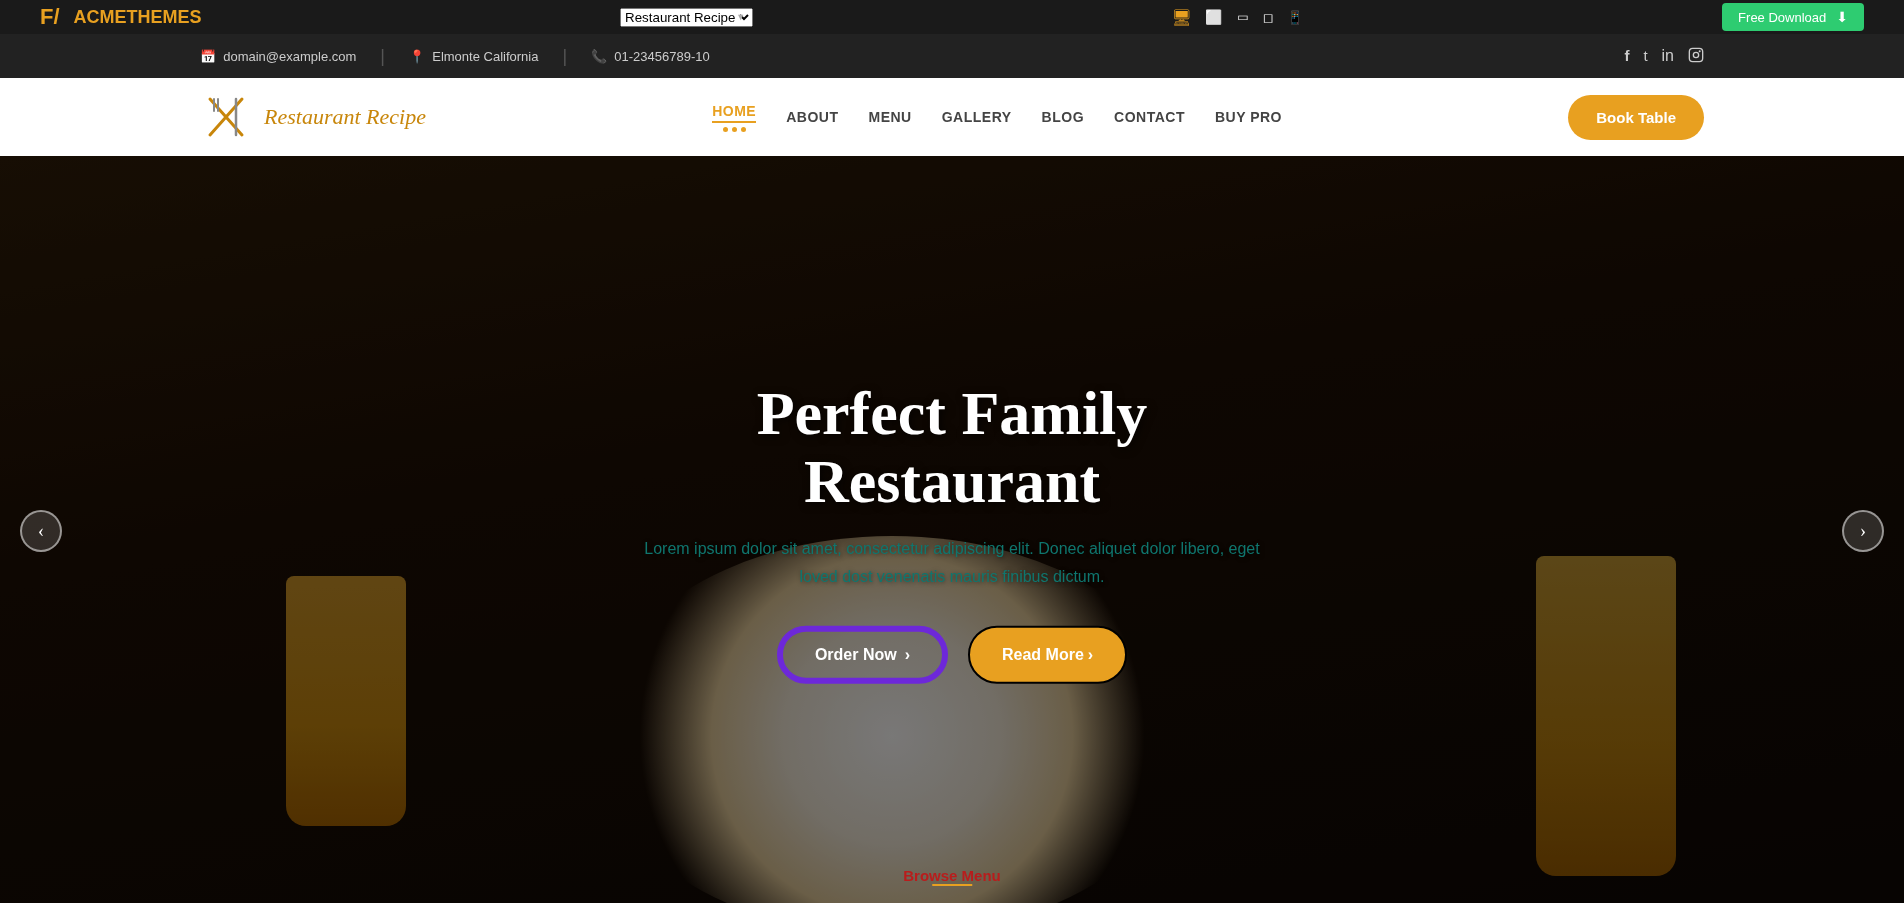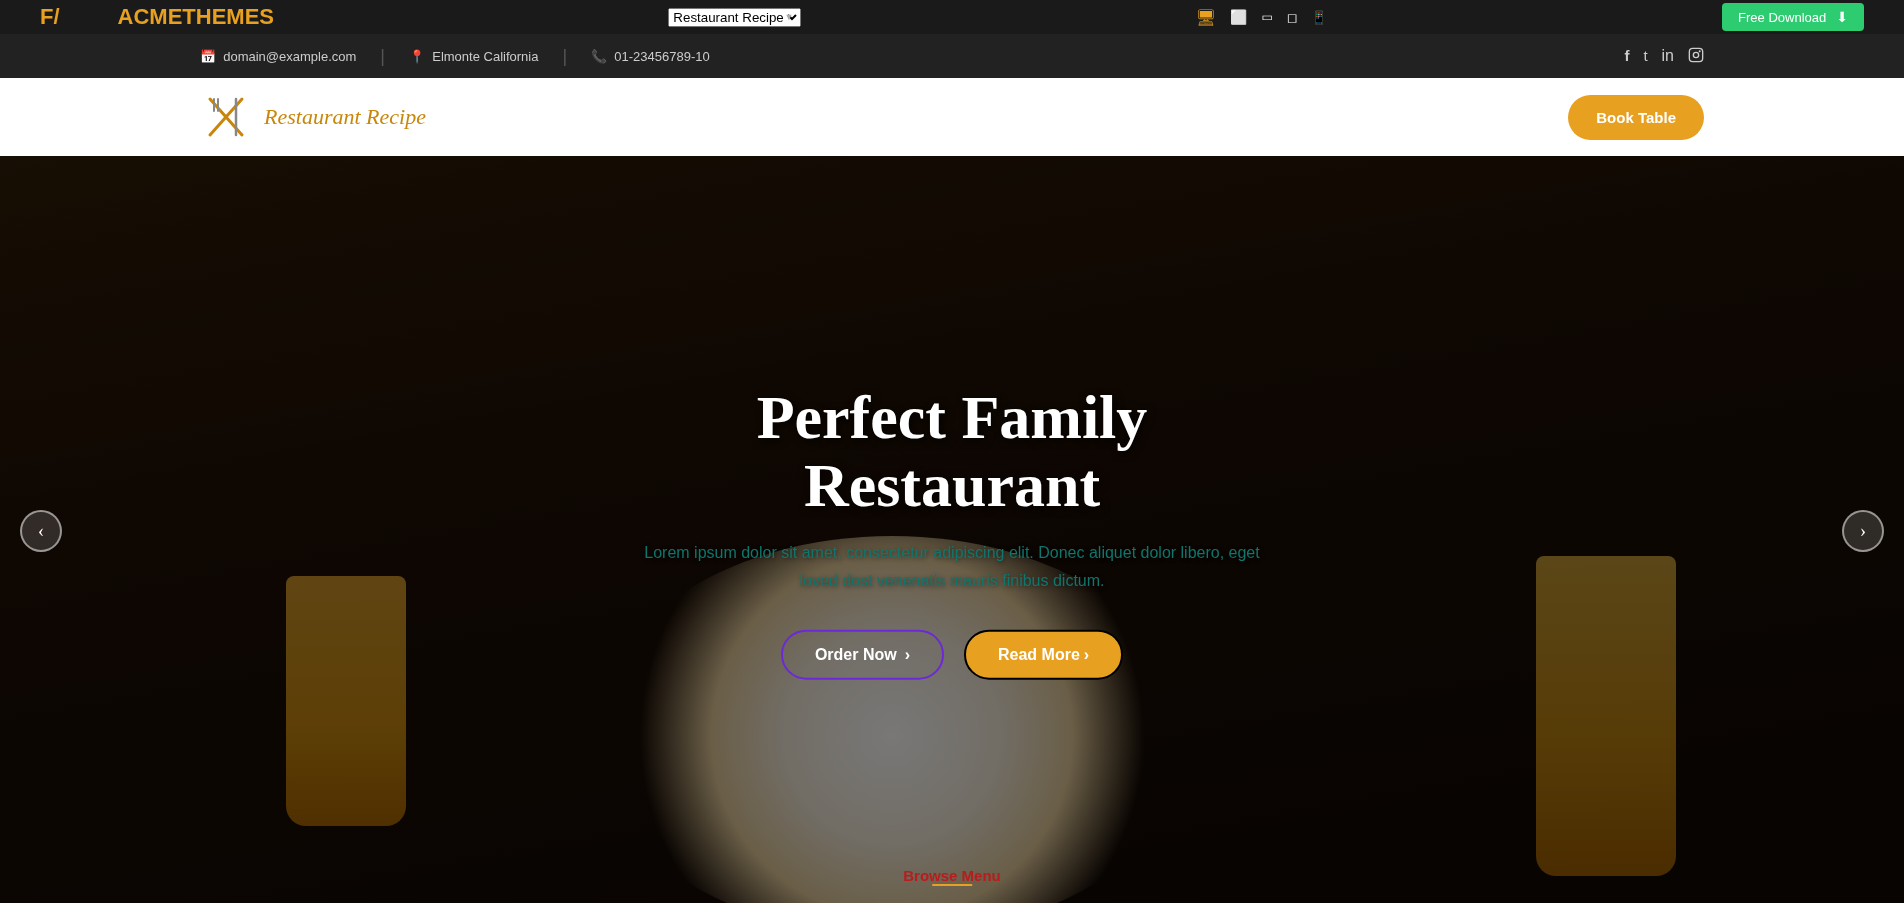--- a/index.html
+++ b/index.html
@@ -11,21 +11,21 @@
       color: #fff;
       display: flex;
       align-items: center;
       justify-content: space-between;
       padding: 0 40px;
       height: 34px;
       font-size: 13px;
       font-family: Arial, sans-serif;
     }
     .top-bar-logo { display: flex; align-items: center; gap: 10px; }
-    .top-bar-logo .logo-text { font-family: Arial, sans-serif; font-size: 22px; font-weight: bold; color: #fff; margin-left: 44px; }
+    .top-bar-logo .logo-text { font-family: Arial, sans-serif; font-size: 18px; font-weight: bold; color: #fff; }
     .top-bar-logo .logo-text span { color: #e8a020; }
     .logo-icon { color: #e8a020; font-size: 22px; font-weight: bold; margin-right: 4px; }
     .dropdown-wrapper { position: relative; display: inline-block; }
     .dropdown-wrapper::after {
       content: '▼';
       position: absolute;
       right: 8px;
       top: 50%;
       transform: translateY(-50%);
       font-size: 9px;
@@ -160,21 +160,21 @@
       font-size: 16px;
       line-height: 1.7;
       color: #0f766e;
       font-family: Arial, sans-serif;
       margin-bottom: 36px;
       text-shadow: 1px 1px 4px rgba(0,0,0,0.5);
     }
     .hero-buttons { display: flex; gap: 20px; justify-content: center; }
     .btn-order {
       background: transparent;
-      border: 2px solid #6d28d9;
+      border: 6px solid #6d28d9;
       color: #fff;
       padding: 14px 32px;
       border-radius: 30px;
       font-size: 16px;
       font-weight: bold;
       cursor: pointer;
       font-family: Arial, sans-serif;
       display: flex;
       align-items: center;
       gap: 8px;
@@ -304,20 +304,36 @@
     <svg width="52" height="52" viewBox="0 0 52 52">
       <line x1="10" y1="8" x2="42" y2="44" stroke="#c8860a" stroke-width="3" stroke-linecap="round"></line>
       <line x1="42" y1="8" x2="10" y2="44" stroke="#c8860a" stroke-width="3" stroke-linecap="round"></line>
       <line x1="14" y1="8" x2="14" y2="20" stroke="#888" stroke-width="2" stroke-linecap="round"></line>
       <line x1="18" y1="8" x2="18" y2="20" stroke="#888" stroke-width="2" stroke-linecap="round"></line>
       <line x1="36" y1="8" x2="36" y2="44" stroke="#888" stroke-width="2.5" stroke-linecap="round"></line>
     </svg>
     <span class="nav-logo-text">Restaurant Recipe</span>
   </div>
 
+  <div class="nav-links">
+    <div class="nav-link-wrapper">
+      <a class="nav-link active">HOME</a>
+      <div class="nav-dots">
+        <div class="nav-dot"></div>
+        <div class="nav-dot"></div>
+        <div class="nav-dot"></div>
+      </div>
+    </div>
+    <a class="nav-link">ABOUT</a>
+    <a class="nav-link">MENU</a>
+    <a class="nav-link">GALLERY</a>
+    <a class="nav-link">BLOG</a>
+    <a class="nav-link">CONTACT</a>
+    <a class="nav-link">BUY PRO</a>
+  </div>
 
   <button class="book-table-btn">Book Table</button>
 </nav>
 
 <section class="hero">
   <div class="hero-bg"></div>
 
   <div style="position:absolute;inset:0;overflow:hidden;">
 
     <div style="position:absolute;inset:0;background:linear-gradient(170deg,#2a1a08 0%,#1a0d04 40%,#0d0804 100%);"></div>

